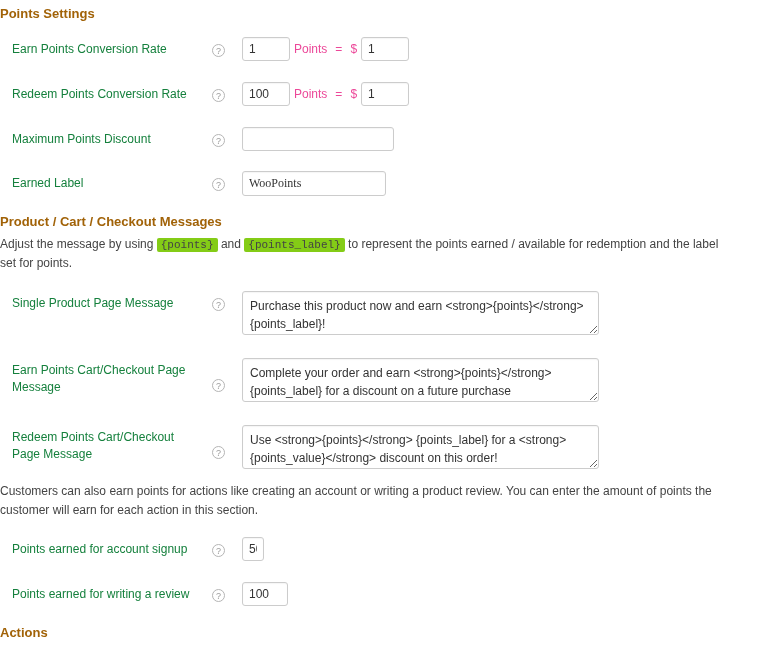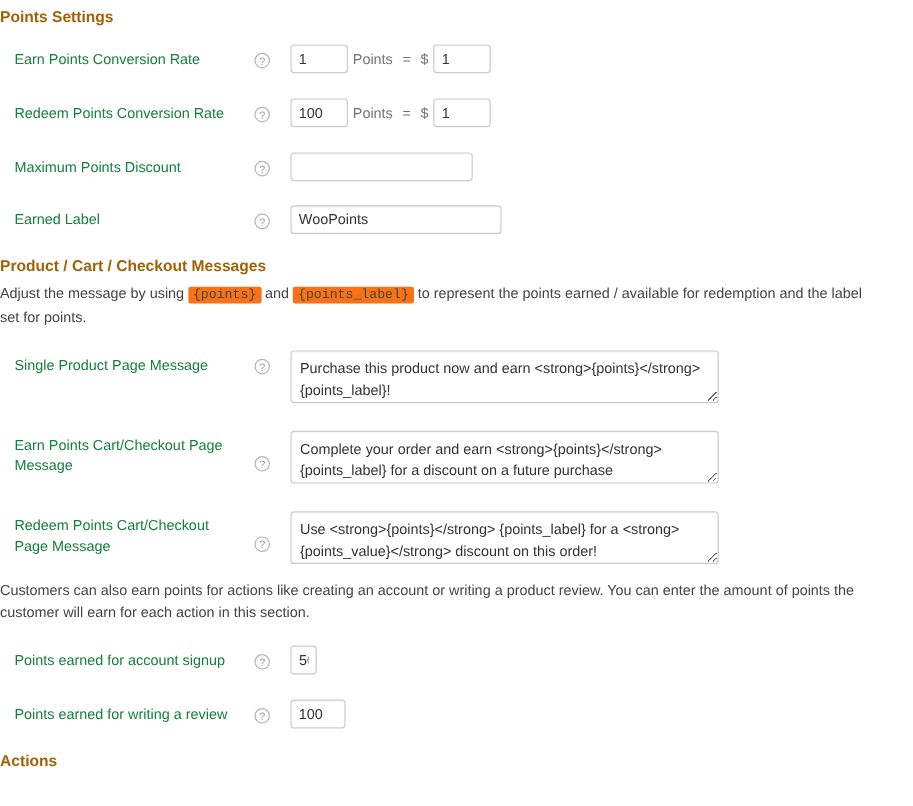--- a/index.html
+++ b/index.html
@@ -33,21 +33,21 @@
     font-size: 12px;
     color: #444444;
     line-height: 1.55;
     margin: 0 0 8px 0;
     padding: 0;
     max-width: 730px;
   }
   code.inline-code {
     font-family: "Liberation Mono", monospace;
     font-size: 11px;
-    background: #f97316;
+    background: #84cc16;
     color: #444;
     padding: 1px 4px;
     border-radius: 2px;
   }
   table.form-table {
     border-collapse: collapse;
     width: 761px;
     table-layout: fixed;
   }
   table.form-table tr { vertical-align: top; }
@@ -93,21 +93,21 @@
     border: 1px solid #cccccc;
     border-radius: 3px;
     padding: 4px 6px;
     background: #ffffff;
     box-sizing: border-box;
     box-shadow: inset 0 1px 1px rgba(0,0,0,0.04);
   }
   input.small { width: 48px; }
   .inline-label {
     font-size: 12px;
-    color: #737373;
+    color: #ec4899;
     padding: 0 4px;
   }
   .field-row {
     display: flex;
     align-items: center;
   }
   textarea.msg {
     font-family: "Liberation Sans", sans-serif;
     font-size: 12px;
     color: #333333;
@@ -171,21 +171,21 @@
       <td class="field-col">
         <input class="txt" style="width: 152px;" type="text" value="">
       </td>
     </tr>
     <tr>
       <th>Earned Label</th>
       <td class="help-col">
         <span class="help-tip">?</span>
       </td>
       <td class="field-col">
-        <input class="txt" style="width: 176px;" type="text" value="WooPoints">
+        <input class="txt" style="width: 144px; font-family: Liberation Serif, serif;" type="text" value="WooPoints">
       </td>
     </tr>
   </tbody>
     </table>
 
   <h3 class="section-title">Product / Cart / Checkout Messages</h3>
   <p class="intro-text">
     <span>Adjust the message by using</span>
     <code class="inline-code">{points}</code>
     <span>and</span>

